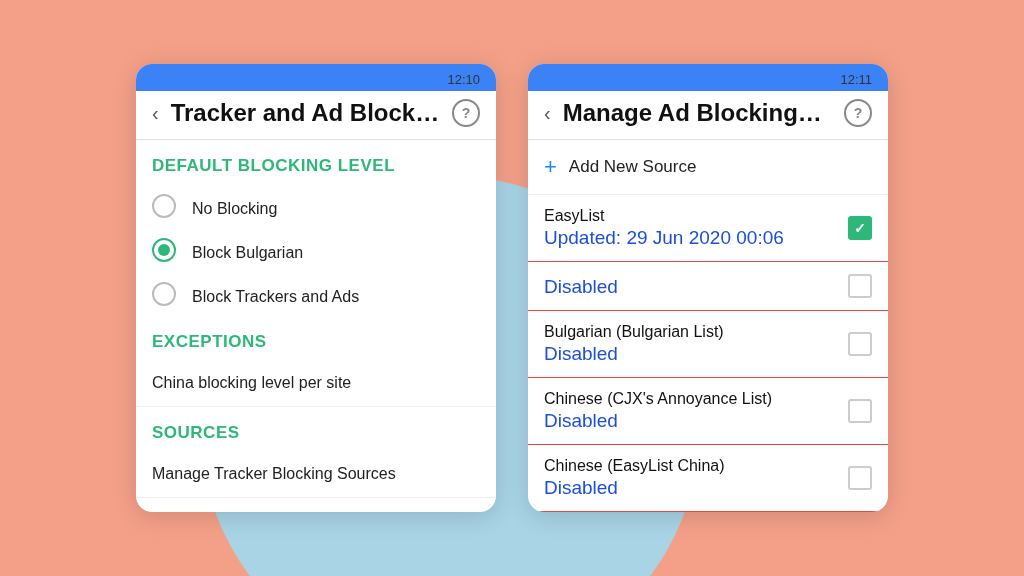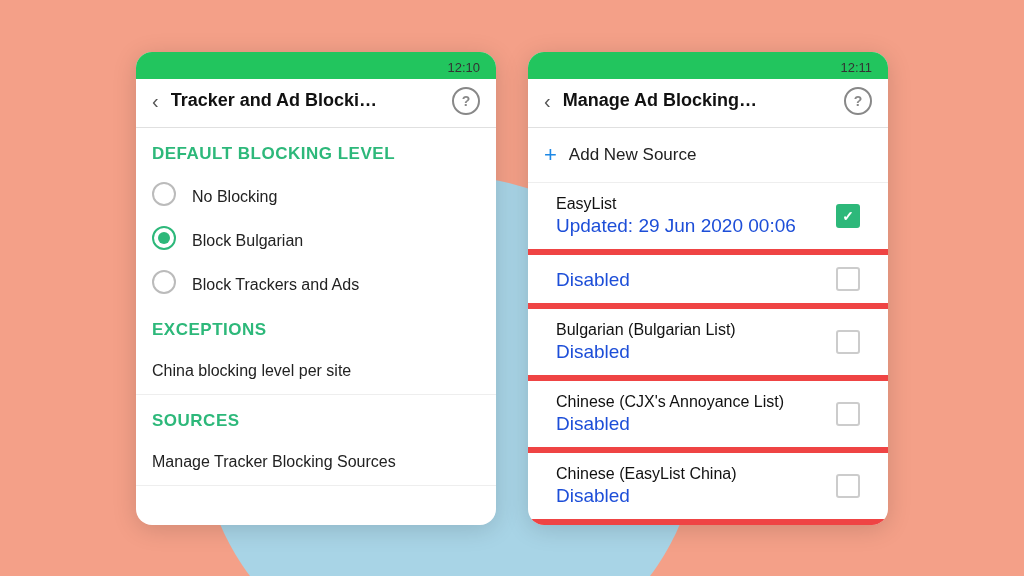--- a/index.html
+++ b/index.html
@@ -44,21 +44,21 @@
       box-shadow: 0 4px 24px rgba(0,0,0,0.15);
     }
 
     
     .status-bar {
       display: flex;
       justify-content: flex-end;
       padding: 8px 16px 4px;
       font-size: 13px;
       color: #333;
-      background: #22c55e;
+      background: #3b82f6;
     }
 
     
     .header {
       display: flex;
       align-items: center;
       padding: 8px 16px 12px;
       background: #fff;
       border-bottom: 1px solid #e0e0e0;
       gap: 12px;
@@ -66,21 +66,21 @@
 
     .back-btn {
       font-size: 20px;
       color: #555;
       cursor: pointer;
       line-height: 1;
     }
 
     .header-title {
       flex: 1;
-      font-size: 18px;
+      font-size: 24px;
       font-weight: 600;
       color: #111;
       white-space: nowrap;
       overflow: hidden;
       text-overflow: ellipsis;
     }
 
     .help-btn {
       width: 28px;
       height: 28px;
@@ -175,22 +175,22 @@
 
     .add-source-text {
       font-size: 17px;
       color: #222;
     }
 
     
     .source-item {
       display: flex;
       align-items: center;
-      padding: 12px 28px;
-      border-bottom: 6px solid #ef4444;
+      padding: 12px 16px;
+      border-bottom: 1px solid #ef4444;
       cursor: pointer;
     }
 
     .source-info {
       flex: 1;
     }
 
     .source-name {
       font-size: 16px;
       color: #111;

